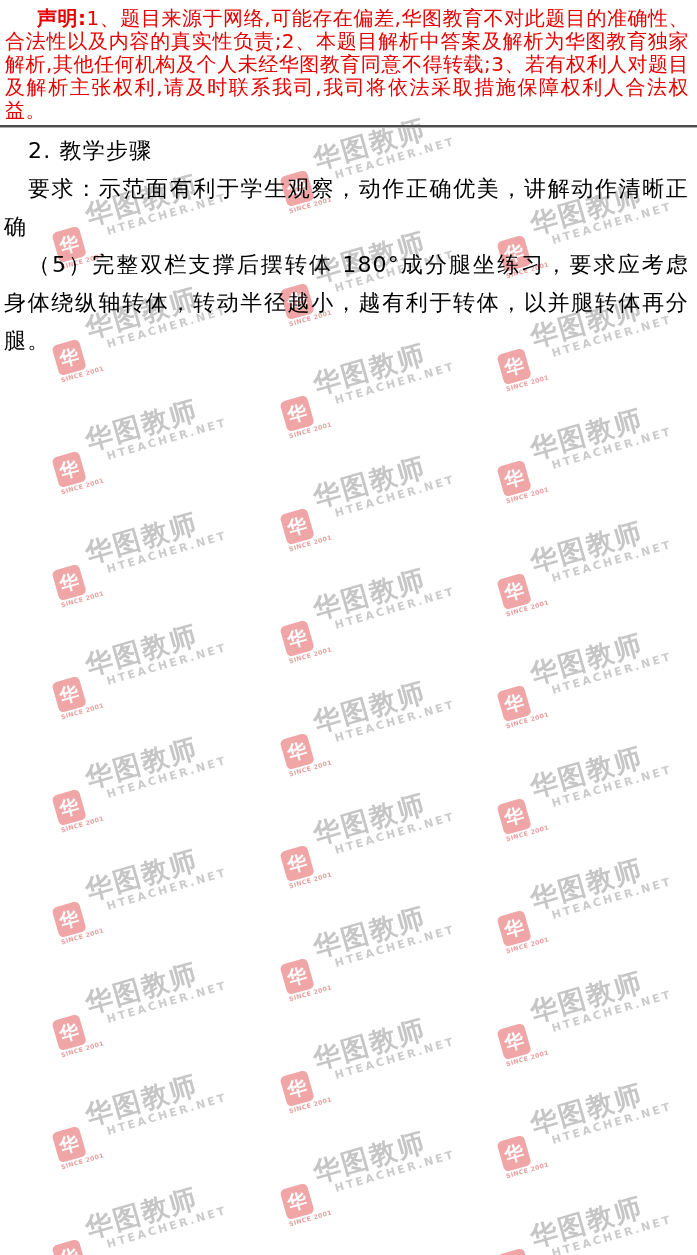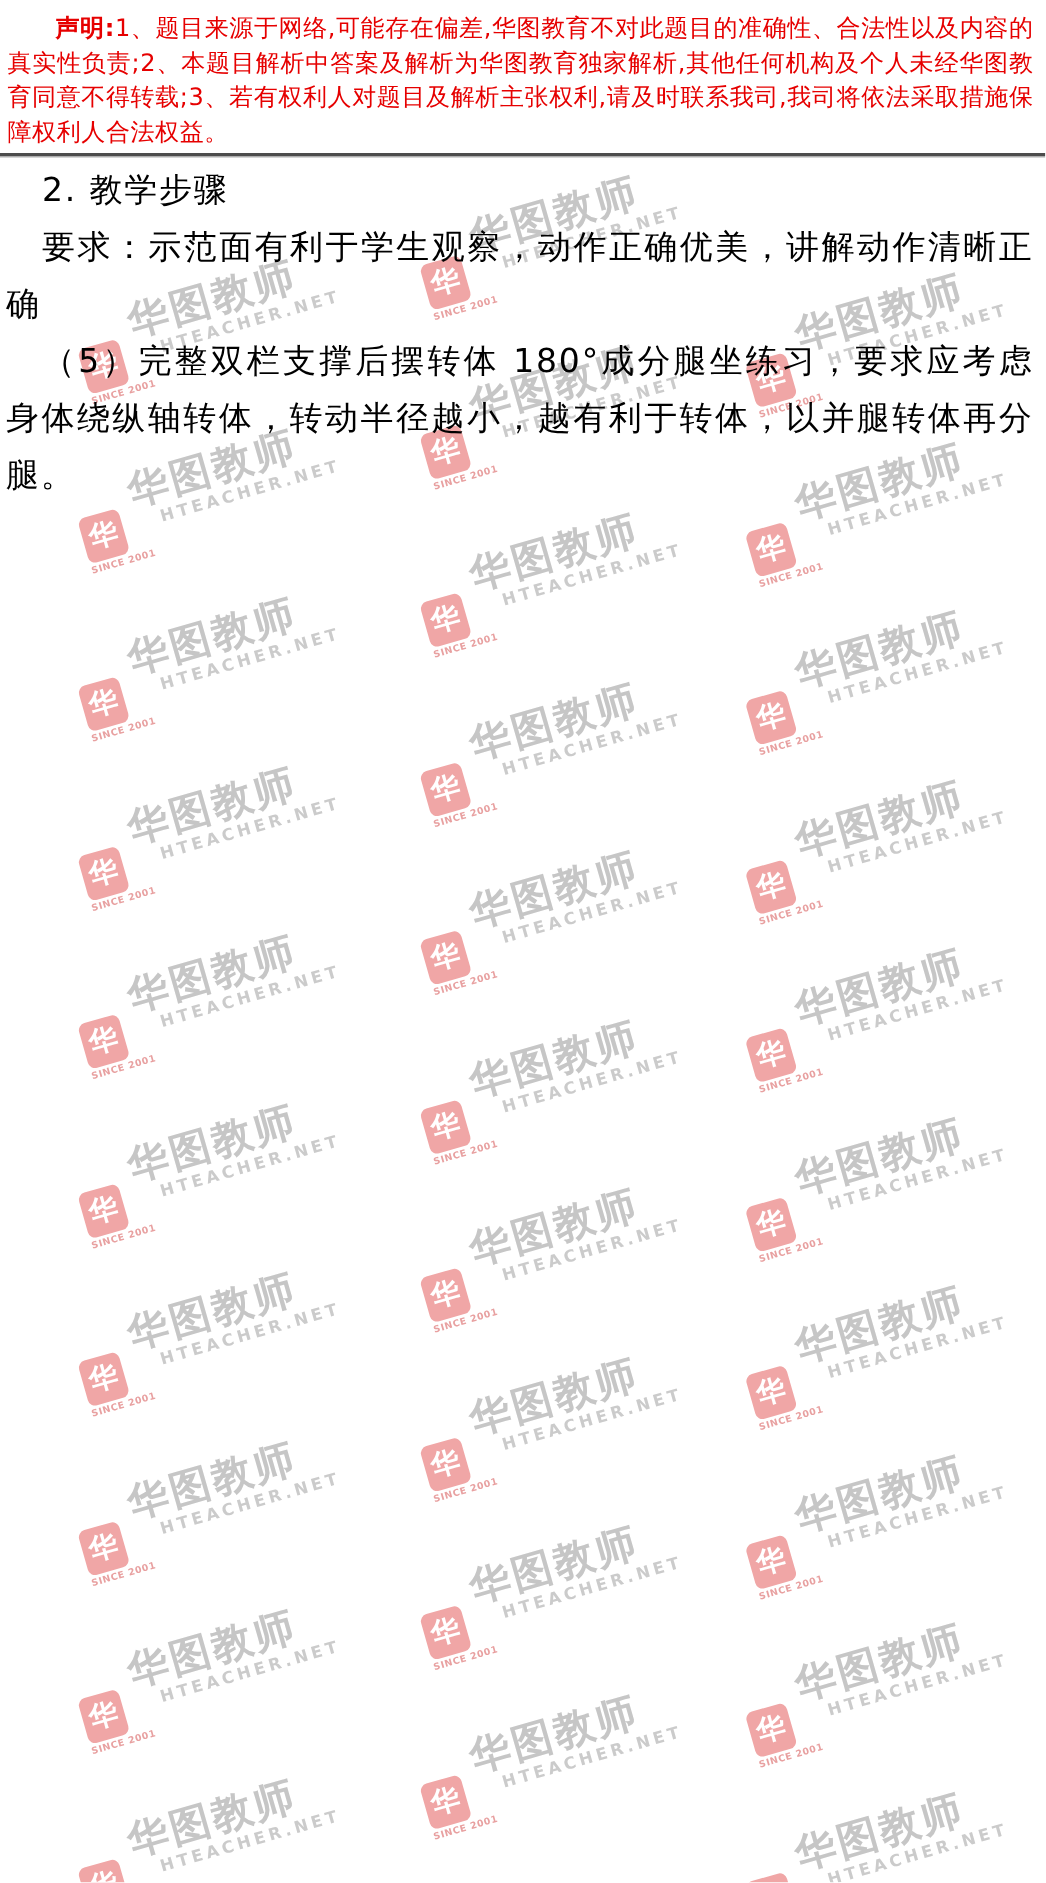--- a/index.html
+++ b/index.html
@@ -38,21 +38,21 @@
   }
   .wm-net {
     font-size:11px; font-weight:bold; color:#cbcbcb;
     letter-spacing:2.5px; white-space:nowrap; margin:-1px 0 0 16px;
   }
 
   
   .doc { position:relative; z-index:1; }
   .disclaimer {
     padding:7px 8px 0 5px;
-    font-size:16px; line-height:23px; letter-spacing:0.4px;
+    font-size:20px; line-height:23px; letter-spacing:0.4px;
     font-weight:500;
     text-align:justify;
     text-indent:32px;
   }
   .disclaimer b { font-weight:bold; }
   .sep {
     margin-top:3px;
     height:0;
     border-top:2px solid #4c4c4c;
     border-bottom:1px solid #adadad;

